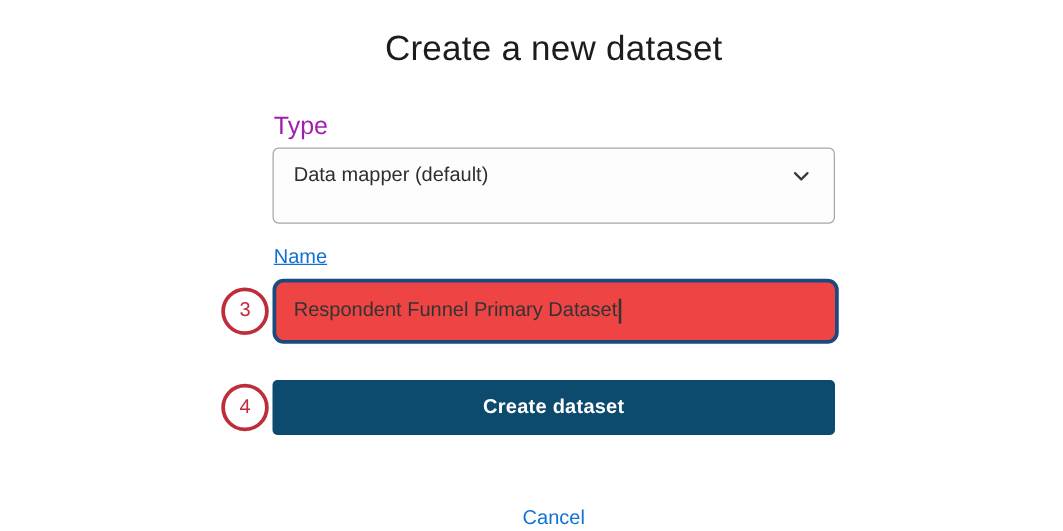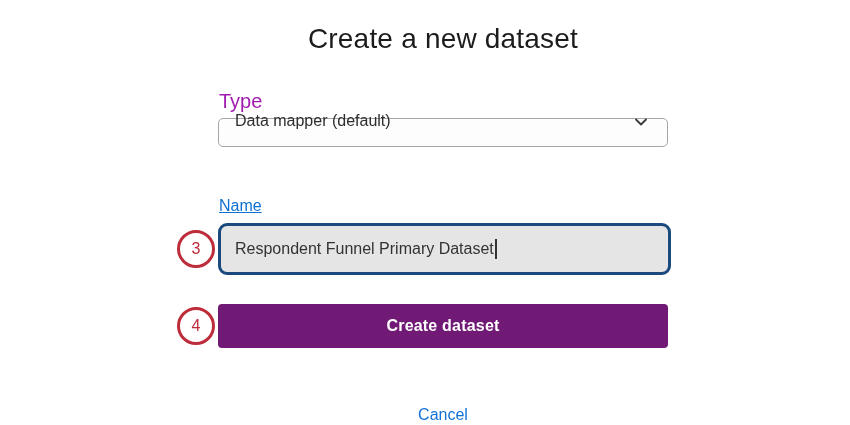--- a/index.html
+++ b/index.html
@@ -28,26 +28,26 @@
     left: 219px;
     top: 90px;
     font-size: 20px;
     color: #a21caf;
   }
   .select-box {
     position: absolute;
     left: 218px;
     top: 118px;
     width: 450px;
-    height: 29px;
+    height: 61px;
     background: #fdfdfd;
     border: 1px solid #a6a6a6;
     border-radius: 5px;
     display: flex;
-    align-items: flex-end;
+    align-items: center;
     justify-content: space-between;
     padding: 0 18px 16px 16px;
     cursor: pointer;
   }
   .select-value {
     font-size: 16px;
     color: #2e2e2e;
   }
   .chevron-wrap {
     width: 16px;
@@ -63,21 +63,21 @@
     font-size: 16px;
     color: #1170cf;
     text-decoration: underline;
   }
   .name-input {
     position: absolute;
     left: 218px;
     top: 223px;
     width: 453px;
     height: 52px;
-    background: #e5e5e5;
+    background: #ef4444;
     border: 3px solid #1b4a7e;
     border-radius: 9px;
     display: flex;
     align-items: center;
     padding: 0 14px;
     cursor: text;
   }
   .name-input-text {
     font-size: 16px;
     color: #333333;
@@ -90,21 +90,21 @@
     background: #333333;
     margin-left: 1px;
     vertical-align: middle;
   }
   .primary-button {
     position: absolute;
     left: 218px;
     top: 304px;
     width: 450px;
     height: 44px;
-    background: #701a75;
+    background: #0c4a6e;
     border: none;
     border-radius: 4px;
     color: #ffffff;
     font-size: 16px;
     font-weight: 700;
     font-family: "Liberation Sans", sans-serif;
     display: flex;
     align-items: center;
     justify-content: center;
     cursor: pointer;

